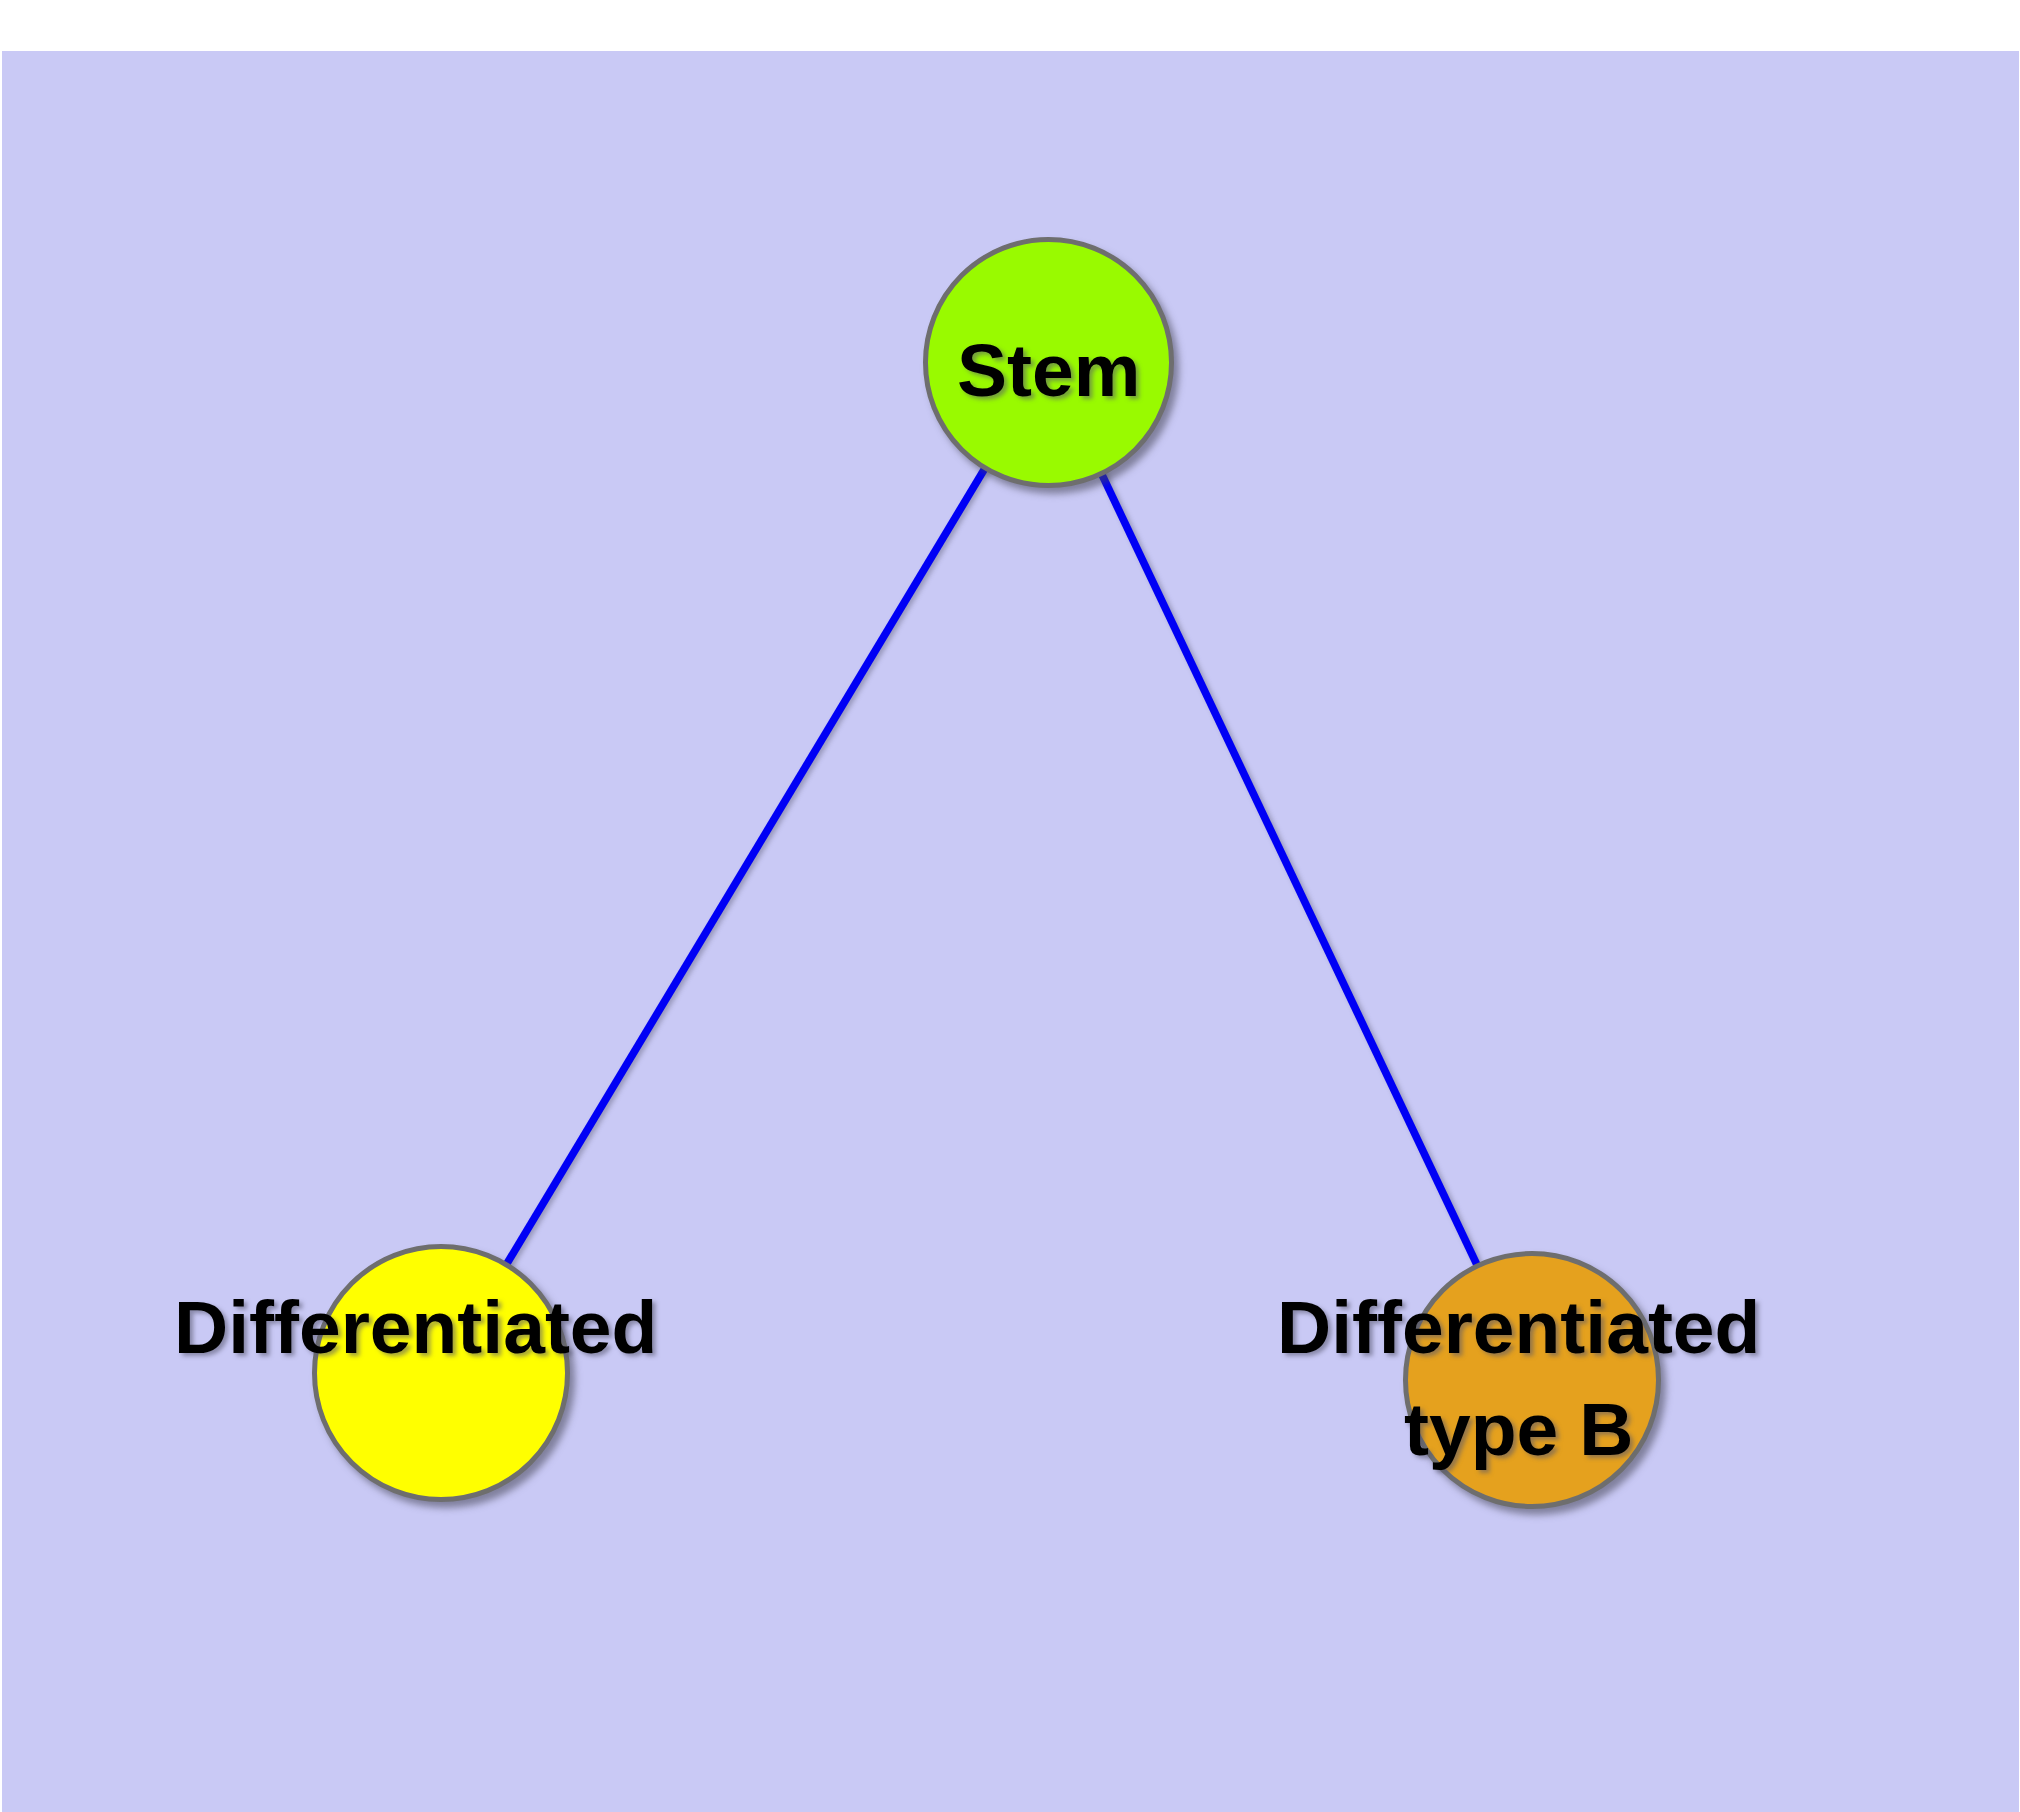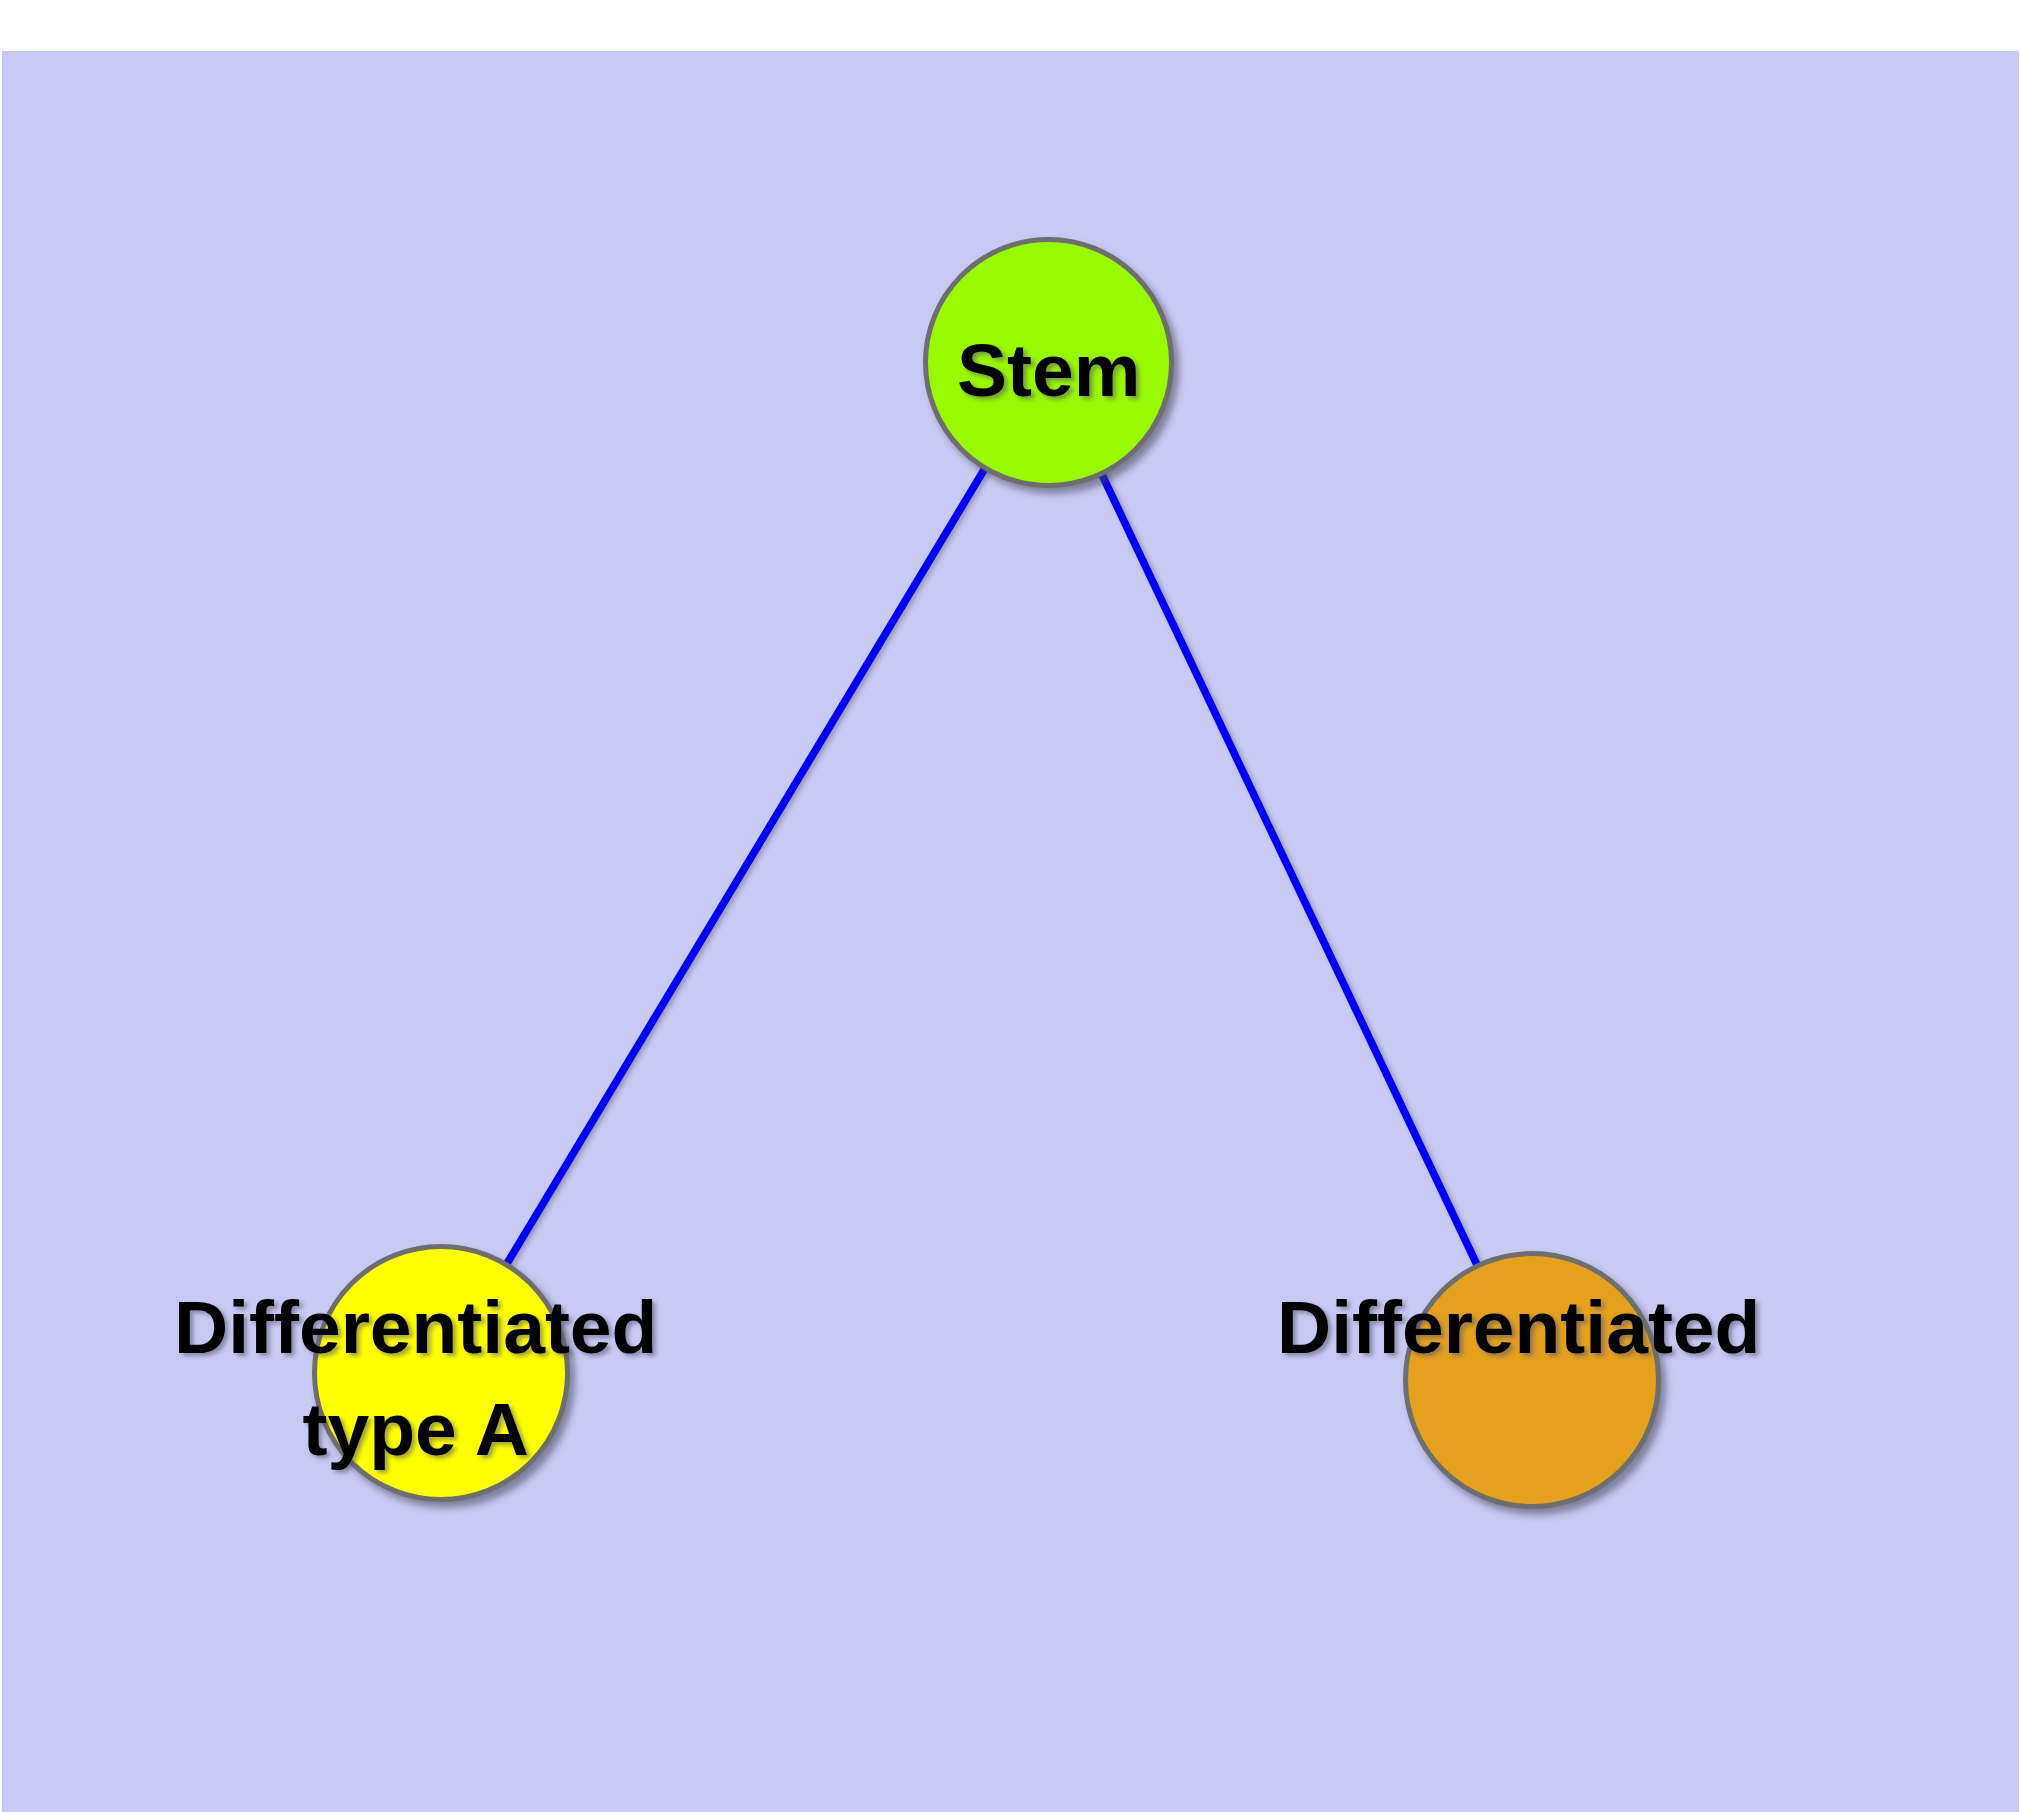--- a/index.html
+++ b/index.html
@@ -77,21 +77,21 @@
   <div class="node node-stem" style="background-color: rgb(153, 250, 0); border-color: rgb(110, 110, 110);"></div>
 
   <div class="node node-type-a" style="background-color: rgb(255, 255, 0); border-color: rgb(110, 110, 110);"></div>
 
   <div class="node node-type-b" style="background-color: rgb(229, 161, 30); border-color: rgb(110, 110, 110);"></div>
 
   <div class="node-label label-stem">Stem</div>
 
   <div class="node-label label-type-a">
     <span>Differentiated</span><br>
-    <span>type A</span>
   </div>
 
   <div class="node-label label-type-b">
     <span>Differentiated</span><br>
+    <span>type B</span>
   </div>
 
 </div>
 
 
 </body></html>

